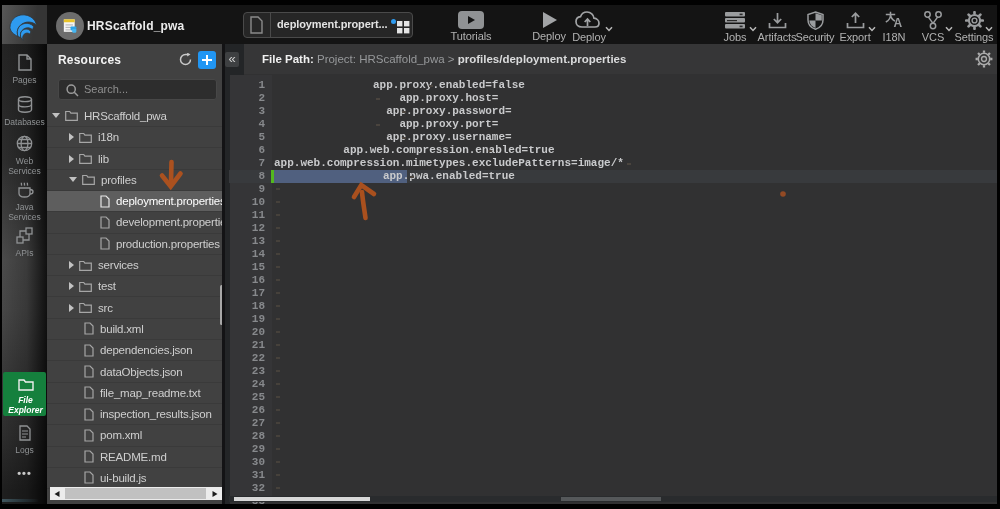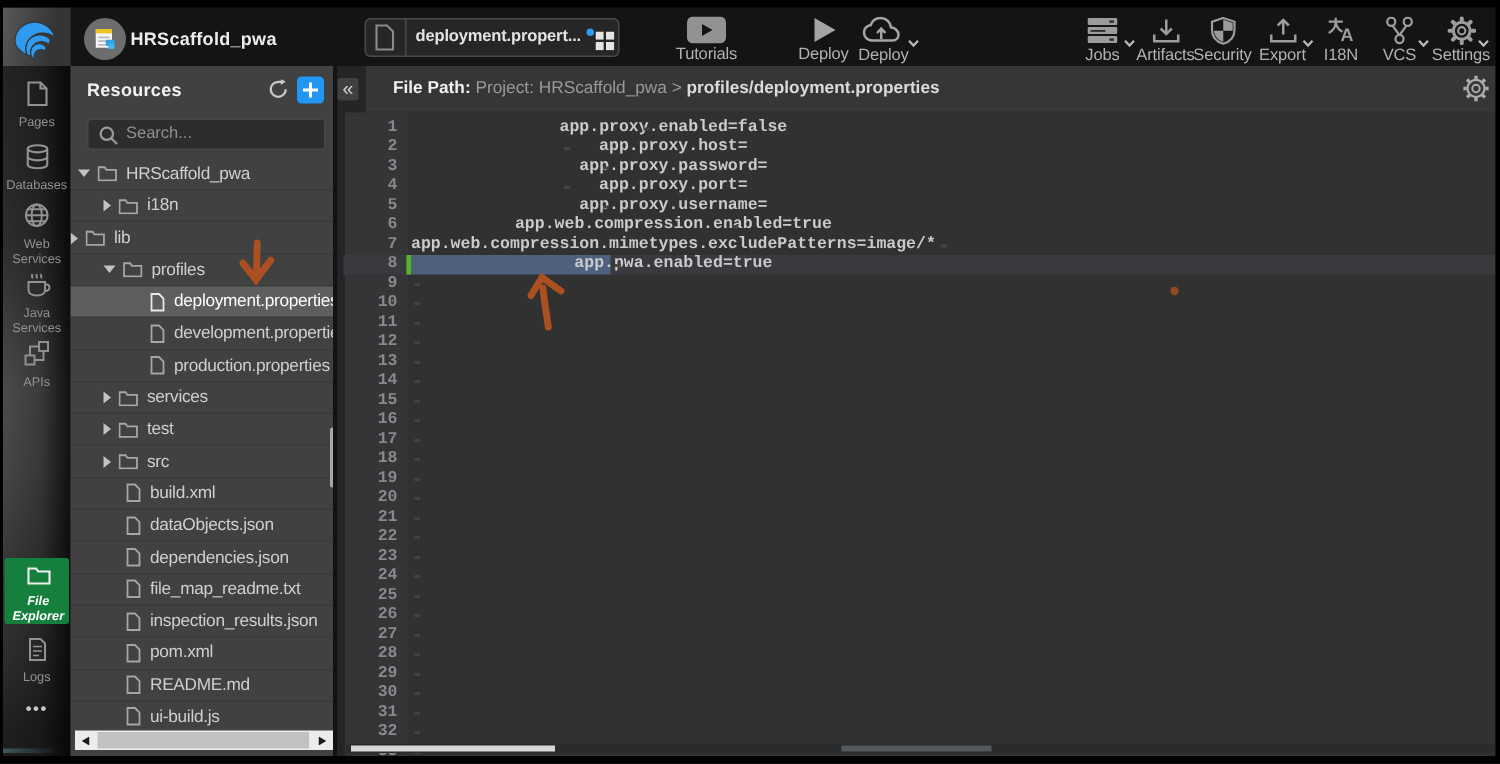--- a/index.html
+++ b/index.html
@@ -330,21 +330,21 @@
       </svg>
       <span>Search...</span>
     </div>
     <div id="tree">
       <div class="row" style="padding-left:5px"><span class="cd"></span><svg class="micon" width="13" height="11" viewBox="0 0 13 11">
             <path d="M0.7,1.5 h4 l1.2,1.7 h6.4 V10.3 H0.7 Z" fill="none" stroke="#a6a6a6" stroke-width="1.2"></path>
           </svg>HRScaffold_pwa</div>
       <div class="row" style="padding-left:22px"><span class="cr"></span><svg class="micon" width="13" height="11" viewBox="0 0 13 11">
             <path d="M0.7,1.5 h4 l1.2,1.7 h6.4 V10.3 H0.7 Z" fill="none" stroke="#a6a6a6" stroke-width="1.2"></path>
           </svg>i18n</div>
-      <div class="row" style=""><span class="cr"></span><svg class="micon" width="13" height="11" viewBox="0 0 13 11">
+      <div class="row" style="padding-left:22px"><span class="cr"></span><svg class="micon" width="13" height="11" viewBox="0 0 13 11">
             <path d="M0.7,1.5 h4 l1.2,1.7 h6.4 V10.3 H0.7 Z" fill="none" stroke="#a6a6a6" stroke-width="1.2"></path>
           </svg>lib</div>
       <div class="row" style="padding-left:22px"><span class="cd"></span><svg class="micon" width="13" height="11" viewBox="0 0 13 11">
             <path d="M0.7,1.5 h4 l1.2,1.7 h6.4 V10.3 H0.7 Z" fill="none" stroke="#a6a6a6" stroke-width="1.2"></path>
           </svg>profiles</div>
       <div class="row sel" style="padding-left:53px"><svg class="micon" width="10" height="13" viewBox="0 0 10 13">
             <path d="M1,1 h5 l3,3 v8 h-8 z" fill="none" stroke="#e8e8e8" stroke-width="1.2"></path>
           </svg>deployment.properties</div>
       <div class="row" style="padding-left:53px"><svg class="micon" width="10" height="13" viewBox="0 0 10 13">
             <path d="M1,1 h5 l3,3 v8 h-8 z" fill="none" stroke="#a6a6a6" stroke-width="1.2"></path>
@@ -359,24 +359,24 @@
             <path d="M0.7,1.5 h4 l1.2,1.7 h6.4 V10.3 H0.7 Z" fill="none" stroke="#a6a6a6" stroke-width="1.2"></path>
           </svg>test</div>
       <div class="row" style="padding-left:22px"><span class="cr"></span><svg class="micon" width="13" height="11" viewBox="0 0 13 11">
             <path d="M0.7,1.5 h4 l1.2,1.7 h6.4 V10.3 H0.7 Z" fill="none" stroke="#a6a6a6" stroke-width="1.2"></path>
           </svg>src</div>
       <div class="row" style="padding-left:37px"><svg class="micon" width="10" height="13" viewBox="0 0 10 13">
             <path d="M1,1 h5 l3,3 v8 h-8 z" fill="none" stroke="#a6a6a6" stroke-width="1.2"></path>
           </svg>build.xml</div>
       <div class="row" style="padding-left:37px"><svg class="micon" width="10" height="13" viewBox="0 0 10 13">
             <path d="M1,1 h5 l3,3 v8 h-8 z" fill="none" stroke="#a6a6a6" stroke-width="1.2"></path>
+          </svg>dependencies.json</div>
+      <div class="row" style="padding-left:37px"><svg class="micon" width="10" height="13" viewBox="0 0 10 13">
+            <path d="M1,1 h5 l3,3 v8 h-8 z" fill="none" stroke="#a6a6a6" stroke-width="1.2"></path>
           </svg>dataObjects.json</div>
-      <div class="row" style="padding-left:37px"><svg class="micon" width="10" height="13" viewBox="0 0 10 13">
-            <path d="M1,1 h5 l3,3 v8 h-8 z" fill="none" stroke="#a6a6a6" stroke-width="1.2"></path>
-          </svg>dependencies.json</div>
       <div class="row" style="padding-left:37px"><svg class="micon" width="10" height="13" viewBox="0 0 10 13">
             <path d="M1,1 h5 l3,3 v8 h-8 z" fill="none" stroke="#a6a6a6" stroke-width="1.2"></path>
           </svg>file_map_readme.txt</div>
       <div class="row" style="padding-left:37px"><svg class="micon" width="10" height="13" viewBox="0 0 10 13">
             <path d="M1,1 h5 l3,3 v8 h-8 z" fill="none" stroke="#a6a6a6" stroke-width="1.2"></path>
           </svg>inspection_results.json</div>
       <div class="row" style="padding-left:37px"><svg class="micon" width="10" height="13" viewBox="0 0 10 13">
             <path d="M1,1 h5 l3,3 v8 h-8 z" fill="none" stroke="#a6a6a6" stroke-width="1.2"></path>
           </svg>pom.xml</div>
       <div class="row" style="padding-left:37px"><svg class="micon" width="10" height="13" viewBox="0 0 10 13">

